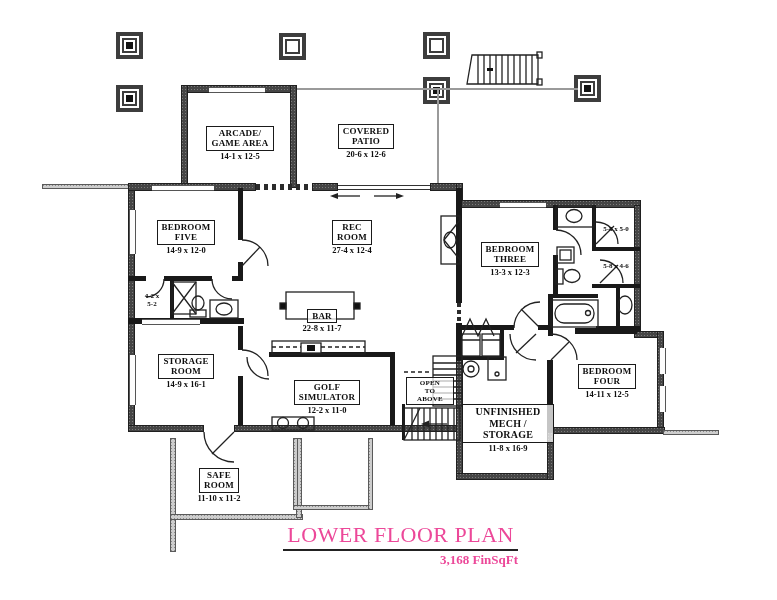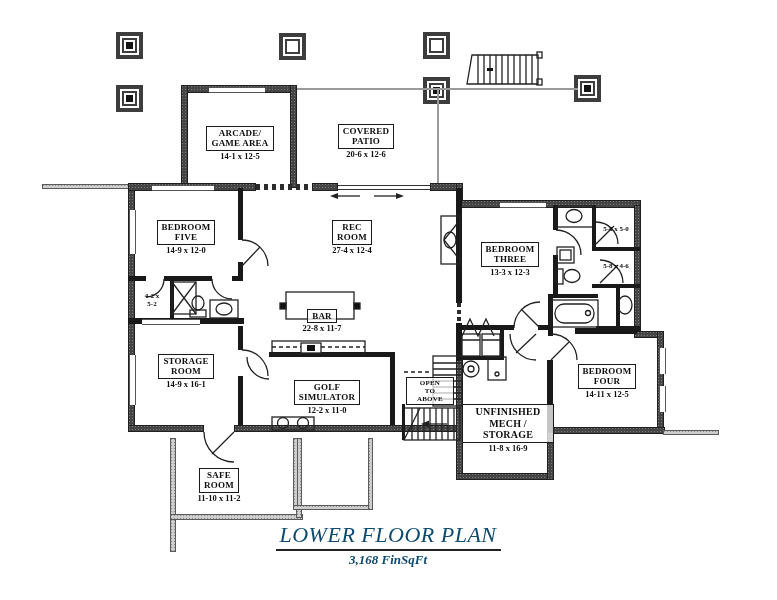--- a/index.html
+++ b/index.html
@@ -27,21 +27,21 @@
   .pillar.dark .p3{background:#141414;}
   
   .lbl{position:absolute;text-align:center;color:#0e0e0e;font-weight:700;line-height:1.15;}
   .lbl .nm{display:inline-block;border:1px solid #1a1a1a;padding:1px 4px;white-space:pre-line;
            font-size:9px;letter-spacing:.2px;background:rgba(255,255,255,.75);}
   .lbl .dm{white-space:pre-line;font-size:8.5px;margin-top:1px;}
   .lbl.sm .dm{font-size:7px;}
   .lbl.xs .nm{font-size:7px;padding:1px 10px;}
   .lbl.md .nm{font-size:10px;}
   
-  .title-wrap{position:absolute;left:258px;top:522px;width:260px;text-align:center;color:#0c4a6e;font-style:italic;}
+  .title-wrap{position:absolute;left:258px;top:522px;width:260px;text-align:right;color:#ec4899;}
   .title-main{display:inline-block;font-size:22px;letter-spacing:.5px;border-bottom:2px solid #222;
               padding:0 4px 1px 4px;}
   .title-sub{font-size:13px;font-weight:700;margin-top:1px;}
   svg.overlay{position:absolute;left:0;top:0;}
 </style>
 </head>
 <body>
 
 <div id="plan">
 

